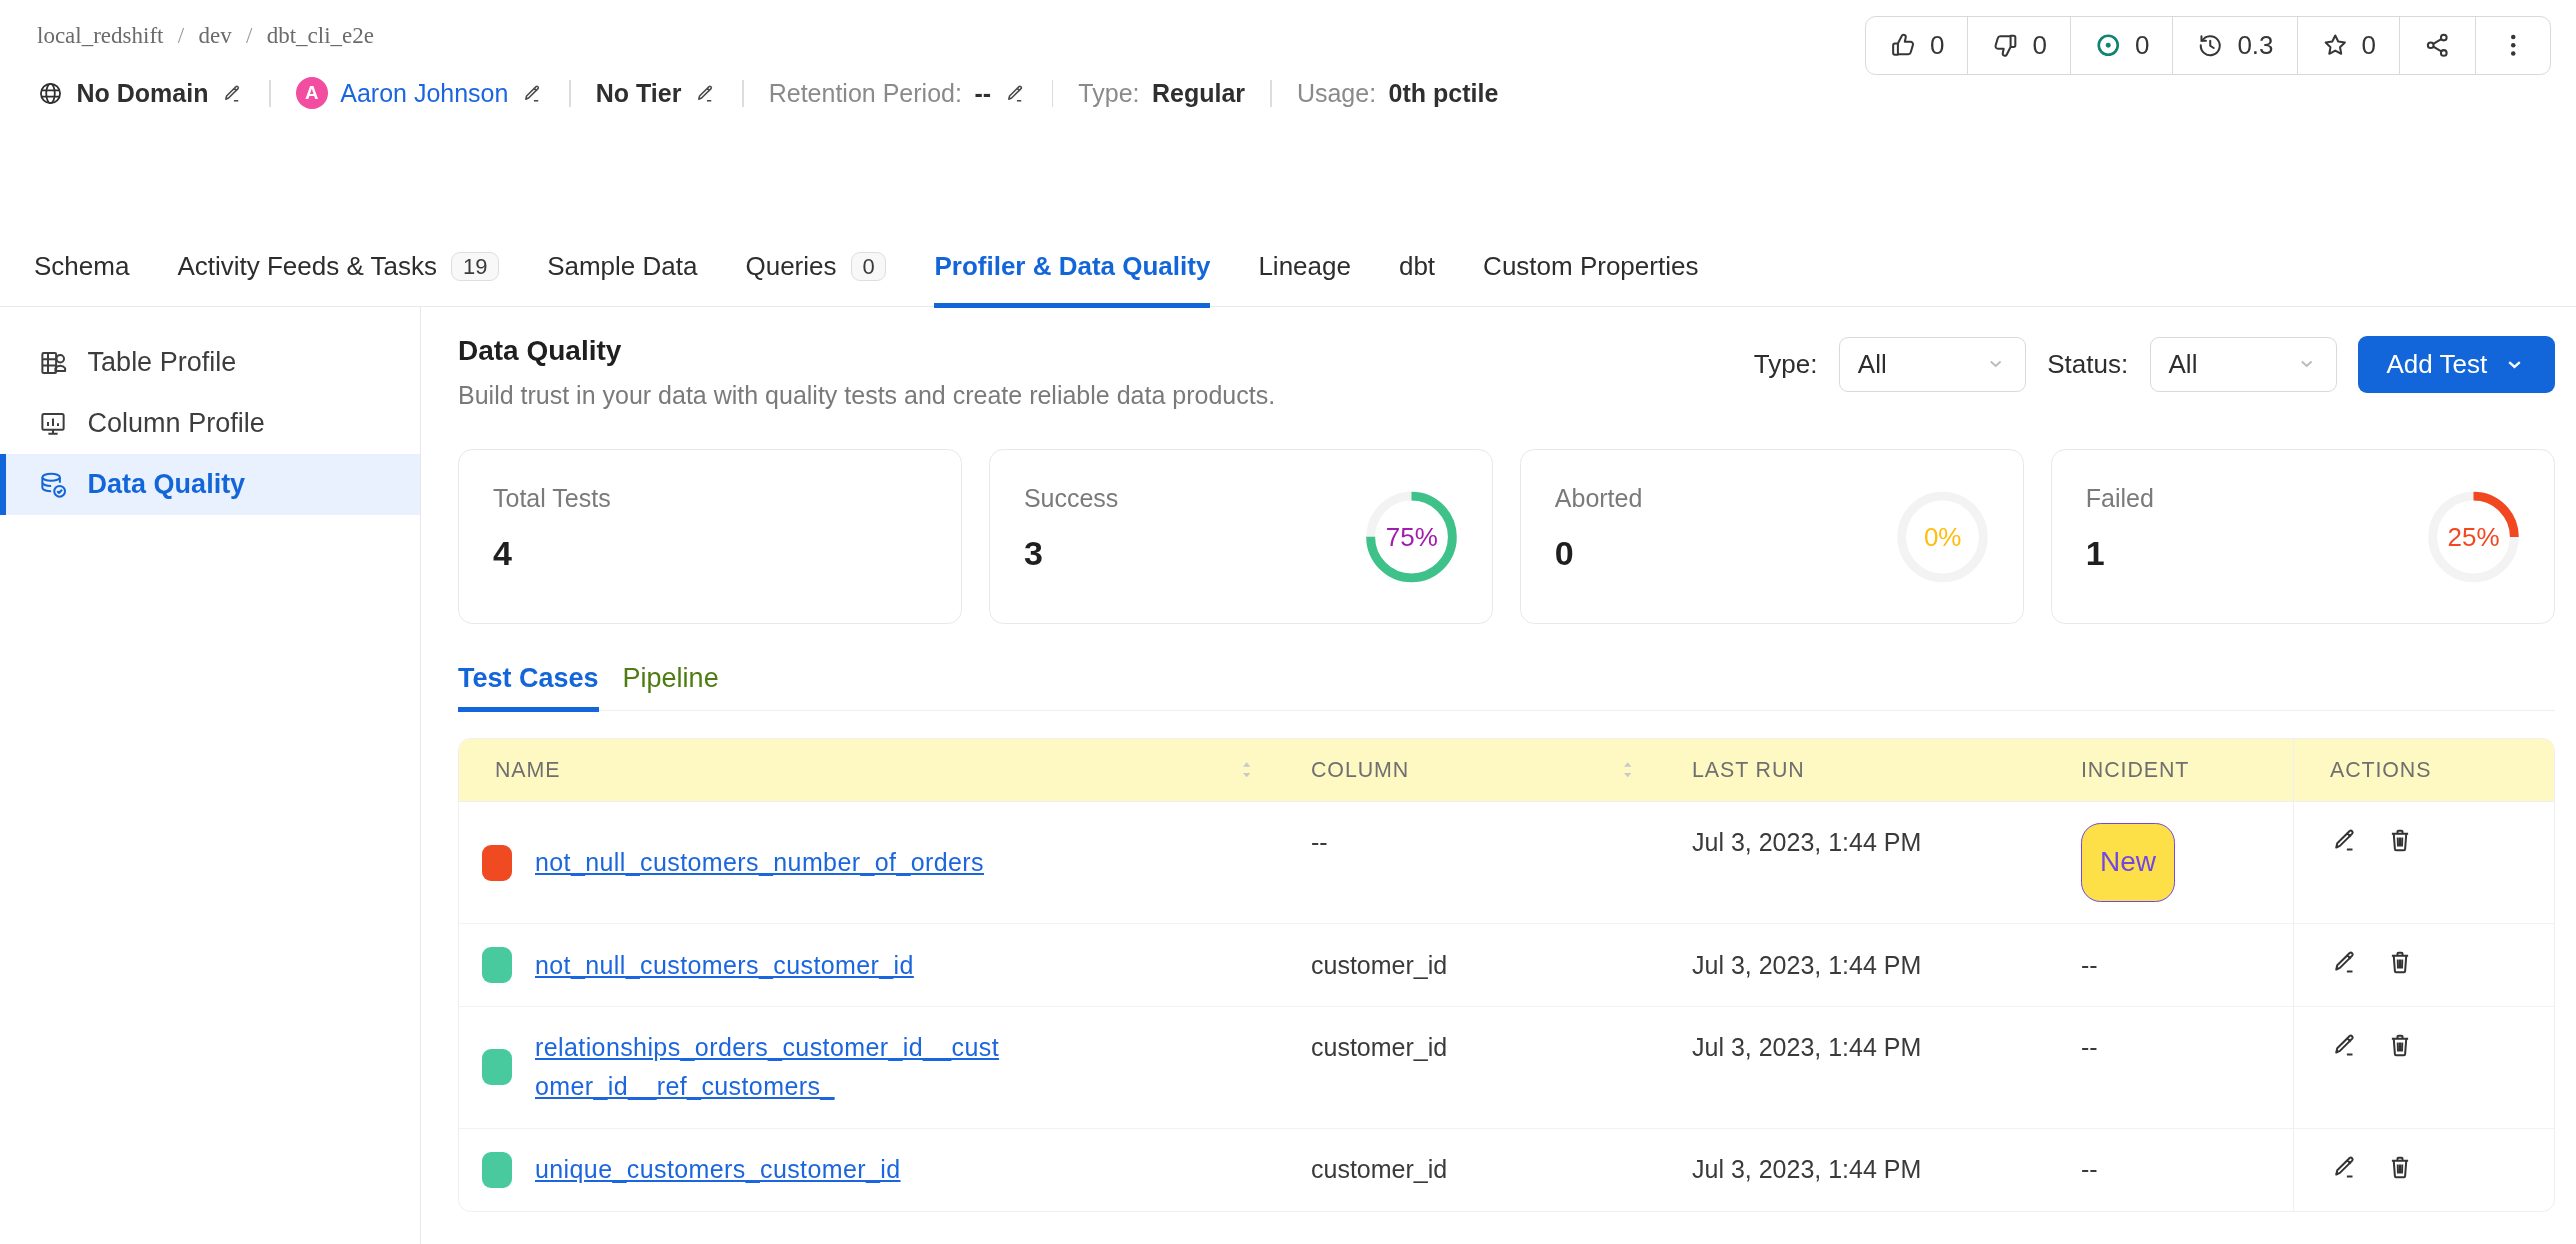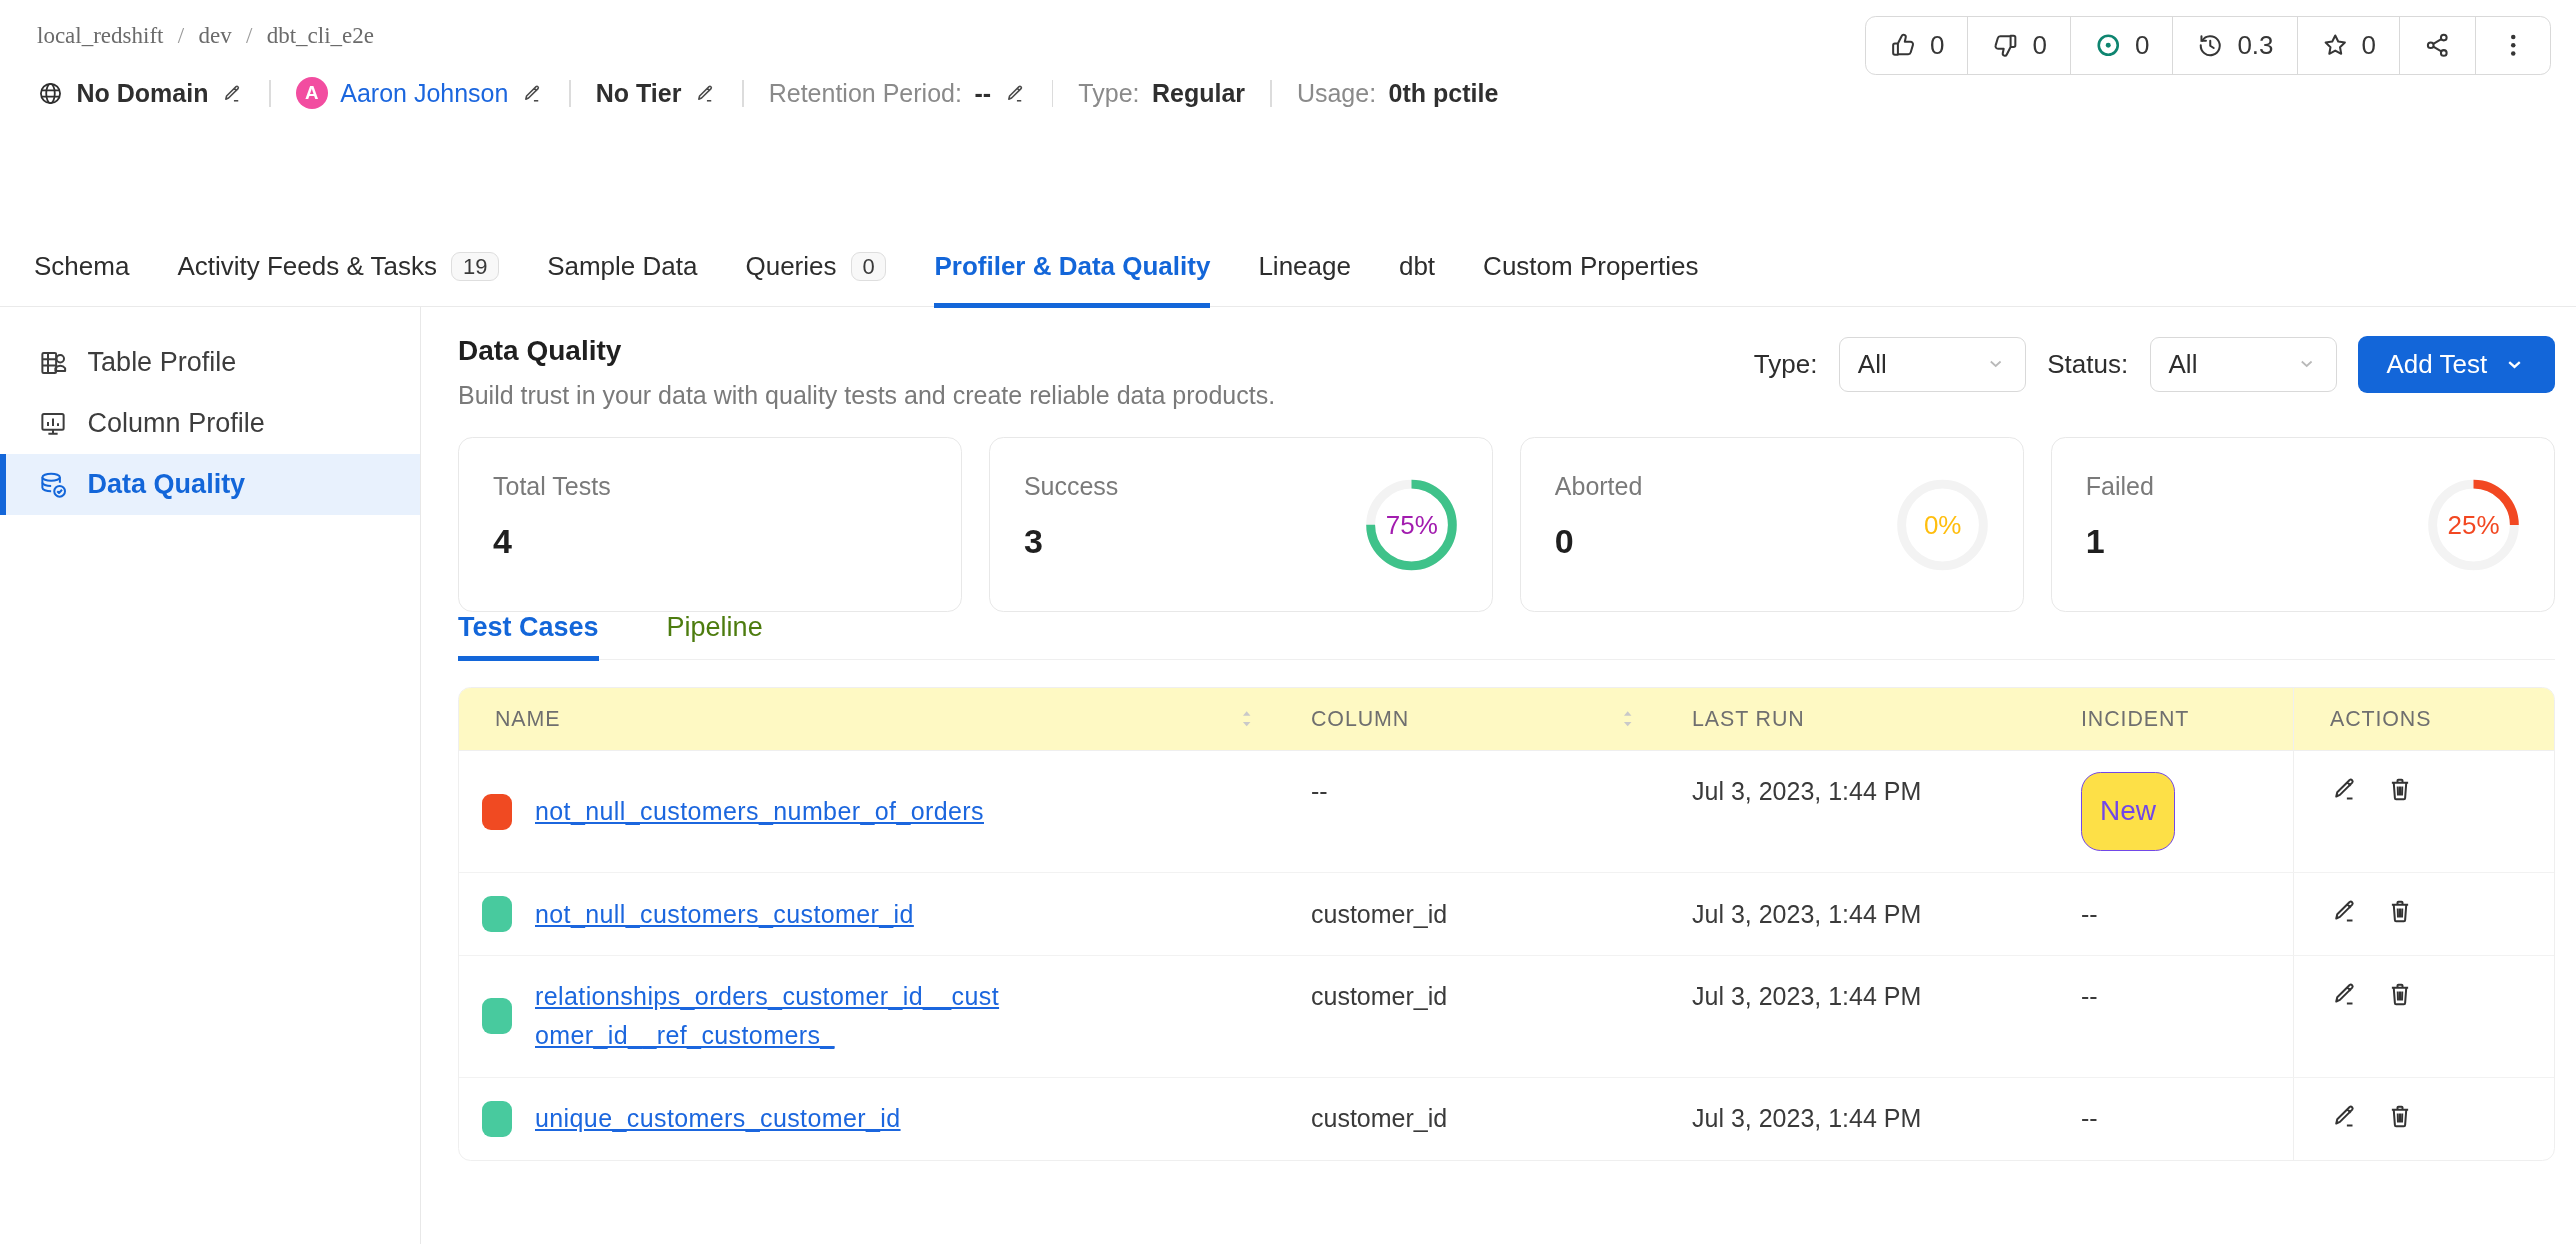--- a/index.html
+++ b/index.html
@@ -61,34 +61,34 @@
   .filter-label { font-size:26px; color:#2d2d2d; }
   .select { display:flex; align-items:center; justify-content:space-between; width:187px; height:55px;
     border:1.8px solid #d9d9d9; border-radius:9px; padding:0 18px; font-size:26px; color:#2d2d2d;
     background:#fff; cursor:pointer; }
   .select .icon { color:#b9b9b9; }
   .btn-primary { display:flex; align-items:center; gap:16px; height:57px; padding:0 28.5px;
     background:#1366d9; color:#fff; font-size:26px; font-weight:500; border:none; border-radius:9px;
     cursor:pointer; }
 
   
-  .cards { display:grid; grid-template-columns:repeat(4,1fr); gap:27px; margin-top:25px; }
+  .cards { display:grid; grid-template-columns:repeat(4,1fr); gap:27px; margin-top:37px; }
   .card { position:relative; height:175px; border:1.8px solid #e8e8e8; border-radius:14.3px;
     padding:34px 34px 0 34px; background:#fff; }
   .card-label { font-size:25px; color:#7a7a7a; }
   .card-value { font-size:34px; font-weight:700; color:#1f1f1f; margin-top:21.4px; }
   .ring-wrap { position:absolute; right:28.5px; top:50%; transform:translateY(-50%); width:103px; height:103px; }
   .ring-wrap svg { width:103px; height:103px; transform:rotate(-90deg); }
   .ring-track { fill:none; stroke:#f3f3f3; stroke-width:10; }
   .ring-arc { fill:none; stroke-width:10; stroke-linecap:butt; }
   .ring-label { position:absolute; inset:0; display:flex; align-items:center; justify-content:center;
     font-size:26px; font-weight:500; }
 
   
-  .inner-tabs { display:flex; gap:68px; border-bottom:1.8px solid #efefef; }
+  .inner-tabs { display:flex; gap:24px; margin-top:39px; border-bottom:1.8px solid #efefef; }
   .itab { position:relative; font-size:27px; color:#4d7c0f; padding-bottom:16px; cursor:pointer; }
   .itab.active { color:#1366d9; font-weight:700; }
   .itab.active::after { content:""; position:absolute; left:0; right:0; bottom:-1.8px; height:5.3px; background:#1366d9; }
 
   
   .dq-table { margin-top:27px; border:1.8px solid #efefef; border-radius:12.5px; overflow:hidden; }
   .trow { display:grid; grid-template-columns:816px 381px 389px 248px 1fr; align-items:start; }
   .thead { background:#fef9c3; border-bottom:1.8px solid #efefef; }
   .th { display:flex; align-items:center; height:62px; padding:0 21.4px 0 36px; font-size:21.4px;
     letter-spacing:0.9px; color:#6f6f6f; font-weight:500; }

